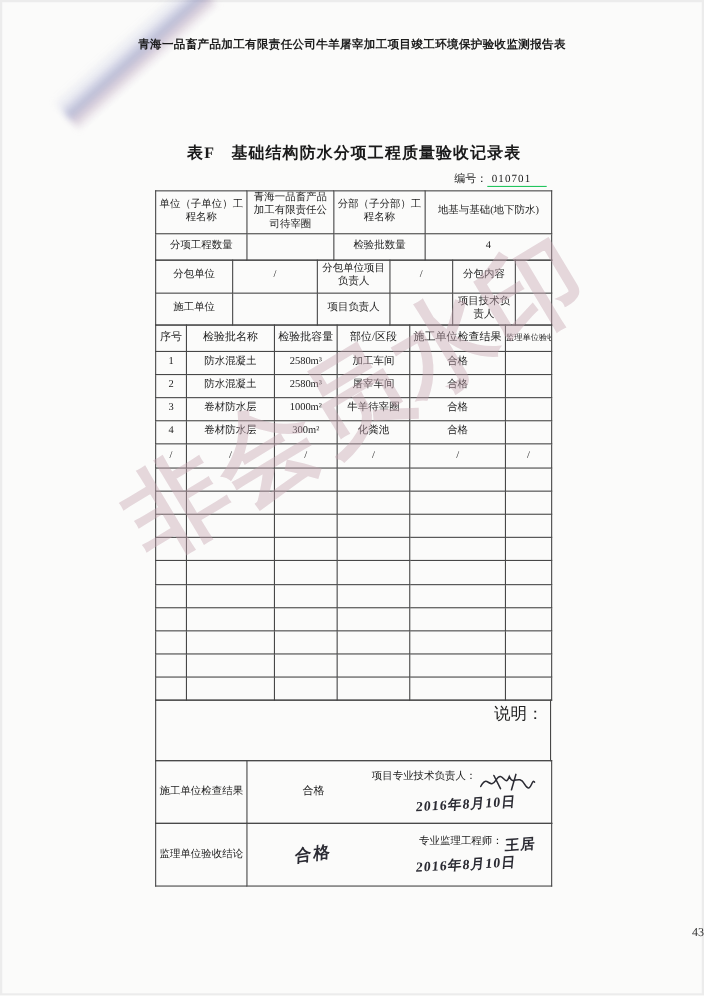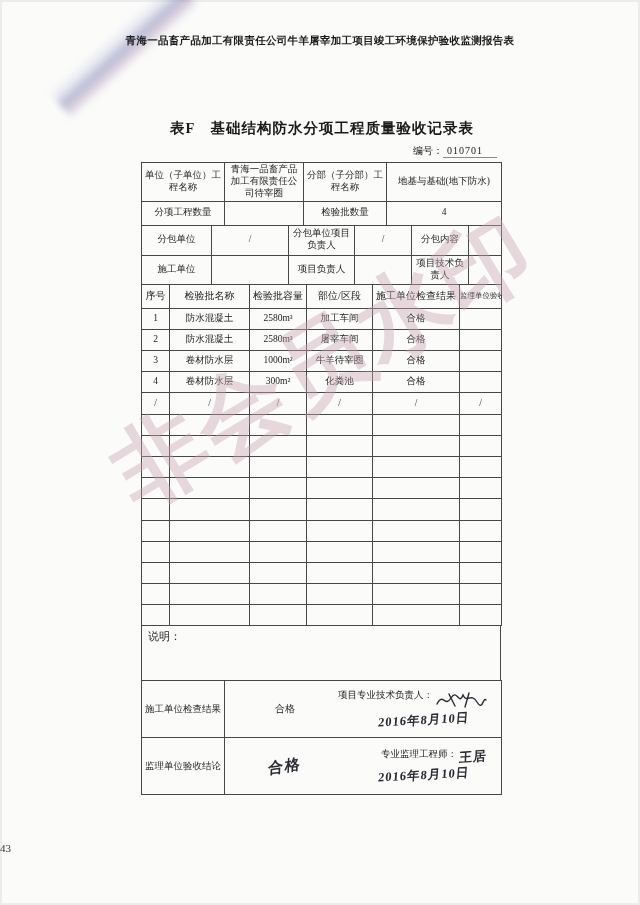--- a/index.html
+++ b/index.html
@@ -14,40 +14,40 @@
     position:absolute;left:38px;top:30px;width:170px;height:36px;
     transform:rotate(-42deg);transform-origin:center;
     background:linear-gradient(to bottom, rgba(255,255,255,0) 0%, rgba(168,172,210,0.25) 30%, rgba(130,135,185,0.55) 55%, rgba(150,120,160,0.35) 75%, rgba(200,180,200,0.12) 100%);
     filter:blur(3px);
   }
   .doc-header{
     position:absolute;top:34px;left:0;width:100%;text-align:center;
     font-family:"Liberation Sans","DejaVu Sans",sans-serif;
     font-size:10.5px;font-weight:700;color:#1c1c1c;letter-spacing:.3px;
   }
-  .form-wrap{position:absolute;left:141px;top:119px;width:362px;}
+  .form-wrap{position:absolute;left:141px;top:130px;width:362px;}
   .form-title{
     text-align:center;font-size:14.5px;font-weight:700;color:#1a1a1a;
     letter-spacing:1px;margin-bottom:6px;
   }
   .serial-line{text-align:right;font-size:10px;margin:2px 6px 4px 0;color:#1a1a1a;}
   .serial-value{border-bottom:1px solid #22c55e;padding:0 14px 1px 4px;letter-spacing:1px;}
   table{border-collapse:collapse;width:360px;table-layout:fixed;background:transparent;}
   table + table{margin-top:-1px;}
   td,th{
     border:1px solid #474747;font-size:9.5px;font-weight:400;
     text-align:center;vertical-align:middle;padding:1px 2px;color:#222;
     overflow:hidden;line-height:1.25;
   }
   .lbl{color:#1f1f1f;}
   .h26{height:26px}.h22{height:21px}.h27{height:27px}
   .batch th{font-size:10px;height:21px;font-weight:400;}
   .batch th.narrow{font-size:7.5px;white-space:nowrap;padding:1px 0;}
   .batch td{height:18.2px;font-size:9.5px;}
-  .notes-cell{height:46px;text-align:left;vertical-align:top;padding:4px 6px;font-size:11px;}
+  .notes-cell{height:46px;text-align:right;vertical-align:top;padding:4px 6px;font-size:15px;}
   .sig-row td{height:54px;}
   .sig-content{display:flex;align-items:center;justify-content:space-between;padding:0 6px;}
   .sig-result{flex:0 0 40%;text-align:center;font-size:10px;}
   .sig-block{flex:1;text-align:right;padding-right:6px;}
   .sig-line{font-size:9.5px;white-space:nowrap;display:flex;justify-content:flex-end;gap:2px;}
   .handwrite{
     display:inline-block;font-size:13px;color:#2b2b33;
     transform:rotate(-4deg) skewX(-6deg);font-weight:700;letter-spacing:1px;
   }
   .hand-date{
@@ -60,21 +60,21 @@
   }
   .scribble{vertical-align:middle;}
   .watermark{
     position:absolute;left:88px;top:300px;width:470px;
     transform:rotate(-31deg);transform-origin:center;
     font-size:92px;font-weight:700;color:rgba(197,164,177,0.42);
     letter-spacing:2px;white-space:nowrap;pointer-events:none;z-index:5;
     font-family:"Liberation Sans","DejaVu Sans",sans-serif;text-align:center;
   }
   .page-number{
-    position:absolute;top:842px;left:0;width:100%;text-align:left;
+    position:absolute;top:842px;left:0;width:100%;text-align:right;
     font-size:11px;color:#333;
   }
 </style>
 </head>
 <body>
 
 <div class="frame"></div>
 <div class="scan-artifact"></div>
 
 <div class="doc-header">青海一品畜产品加工有限责任公司牛羊屠宰加工项目竣工环境保护验收监测报告表</div>

